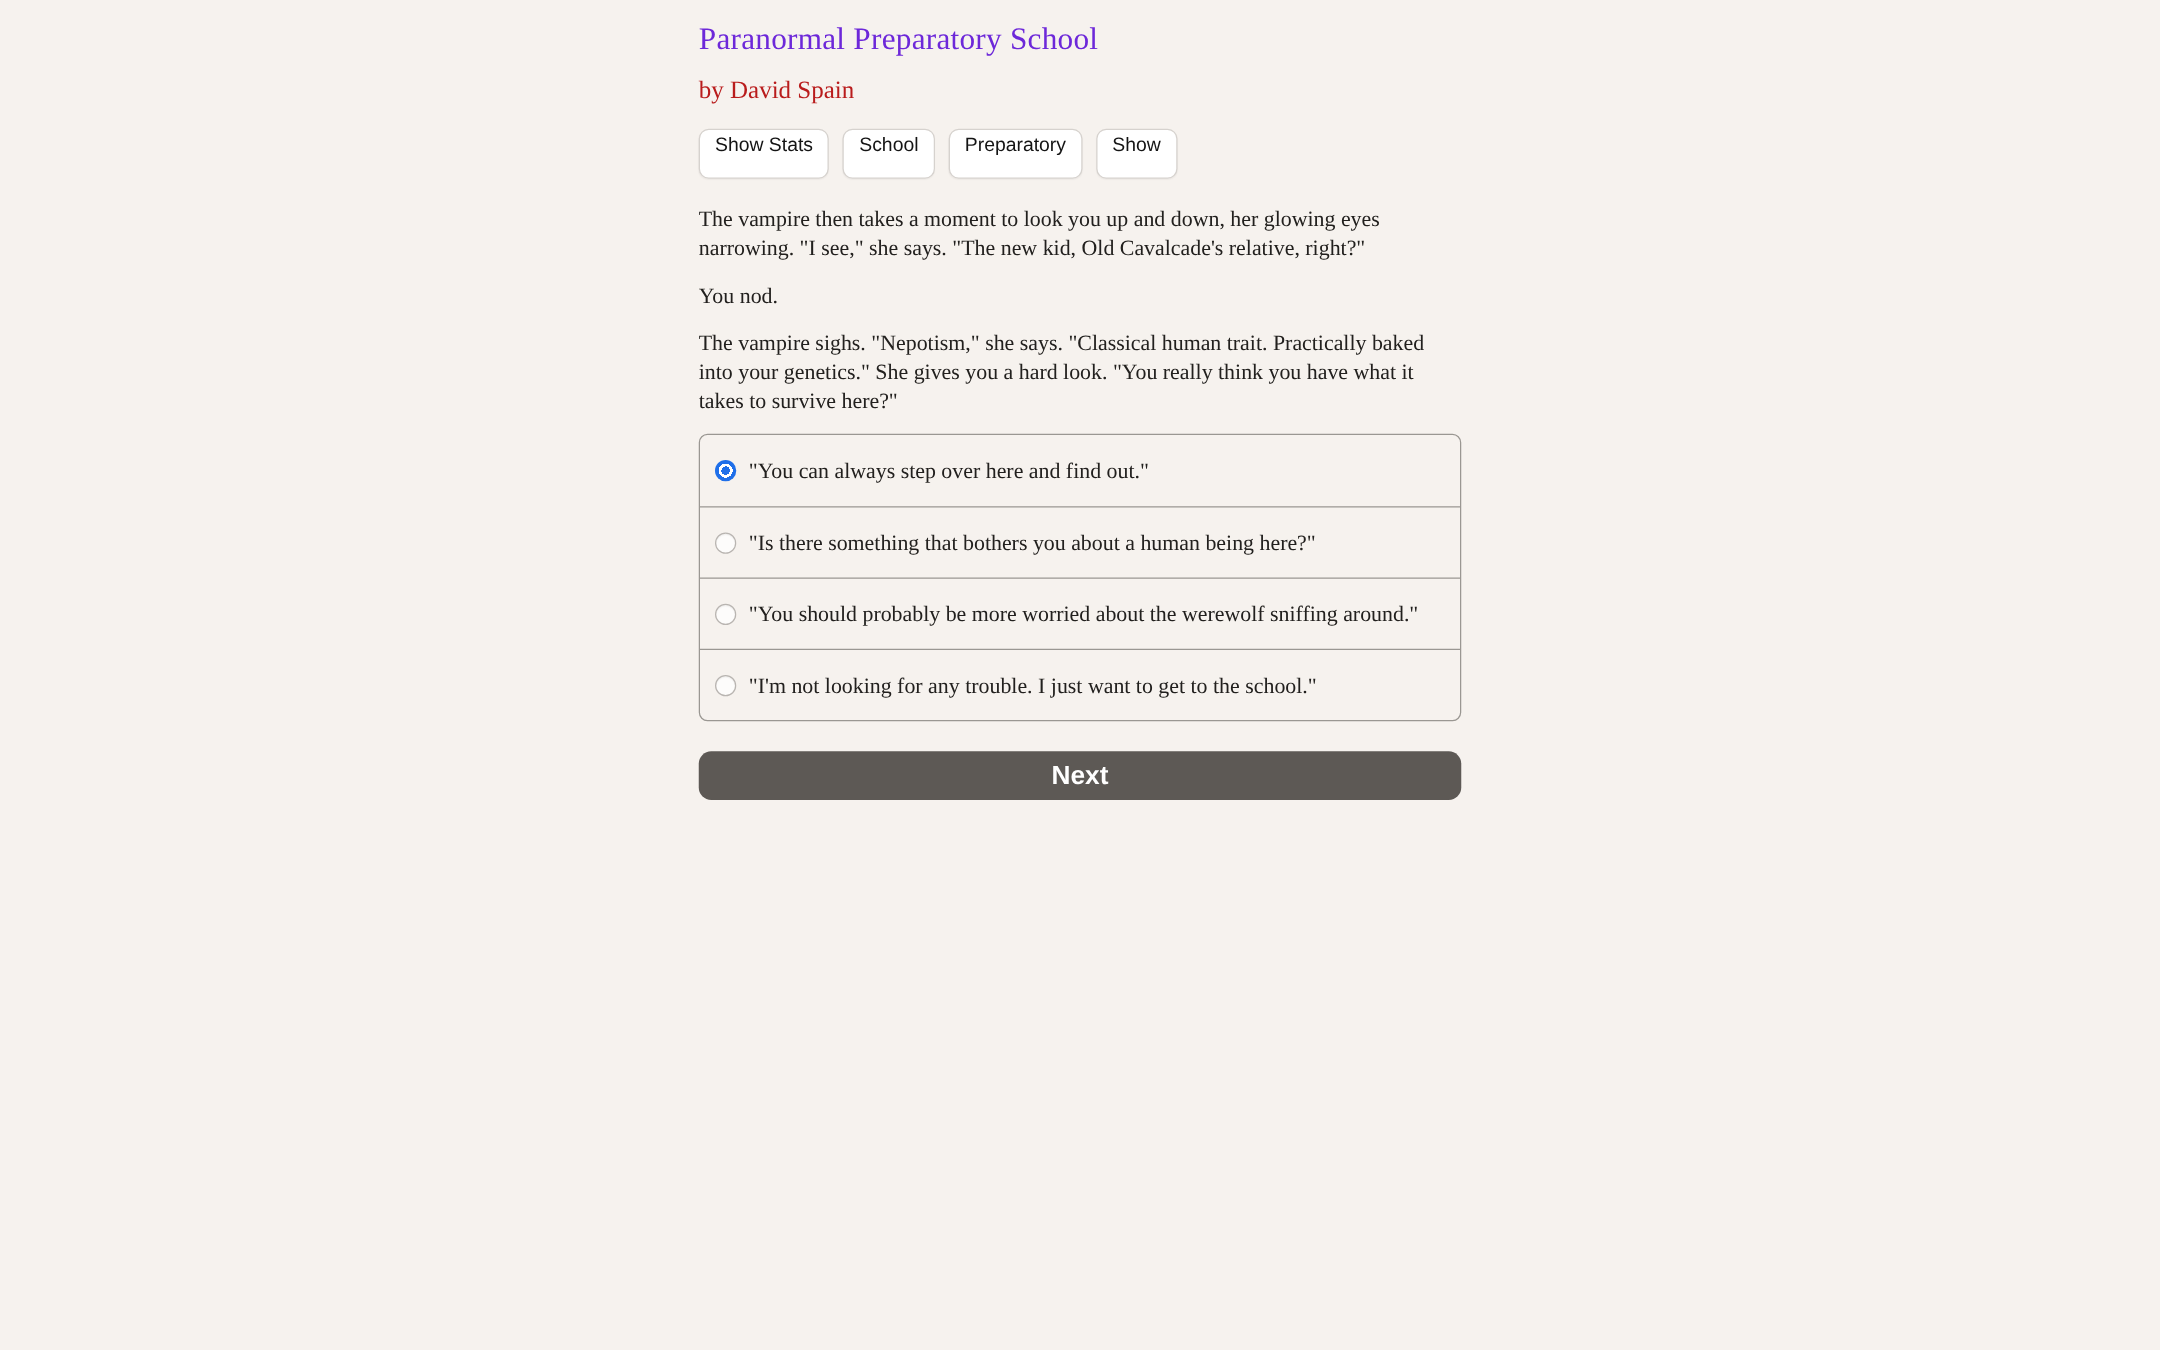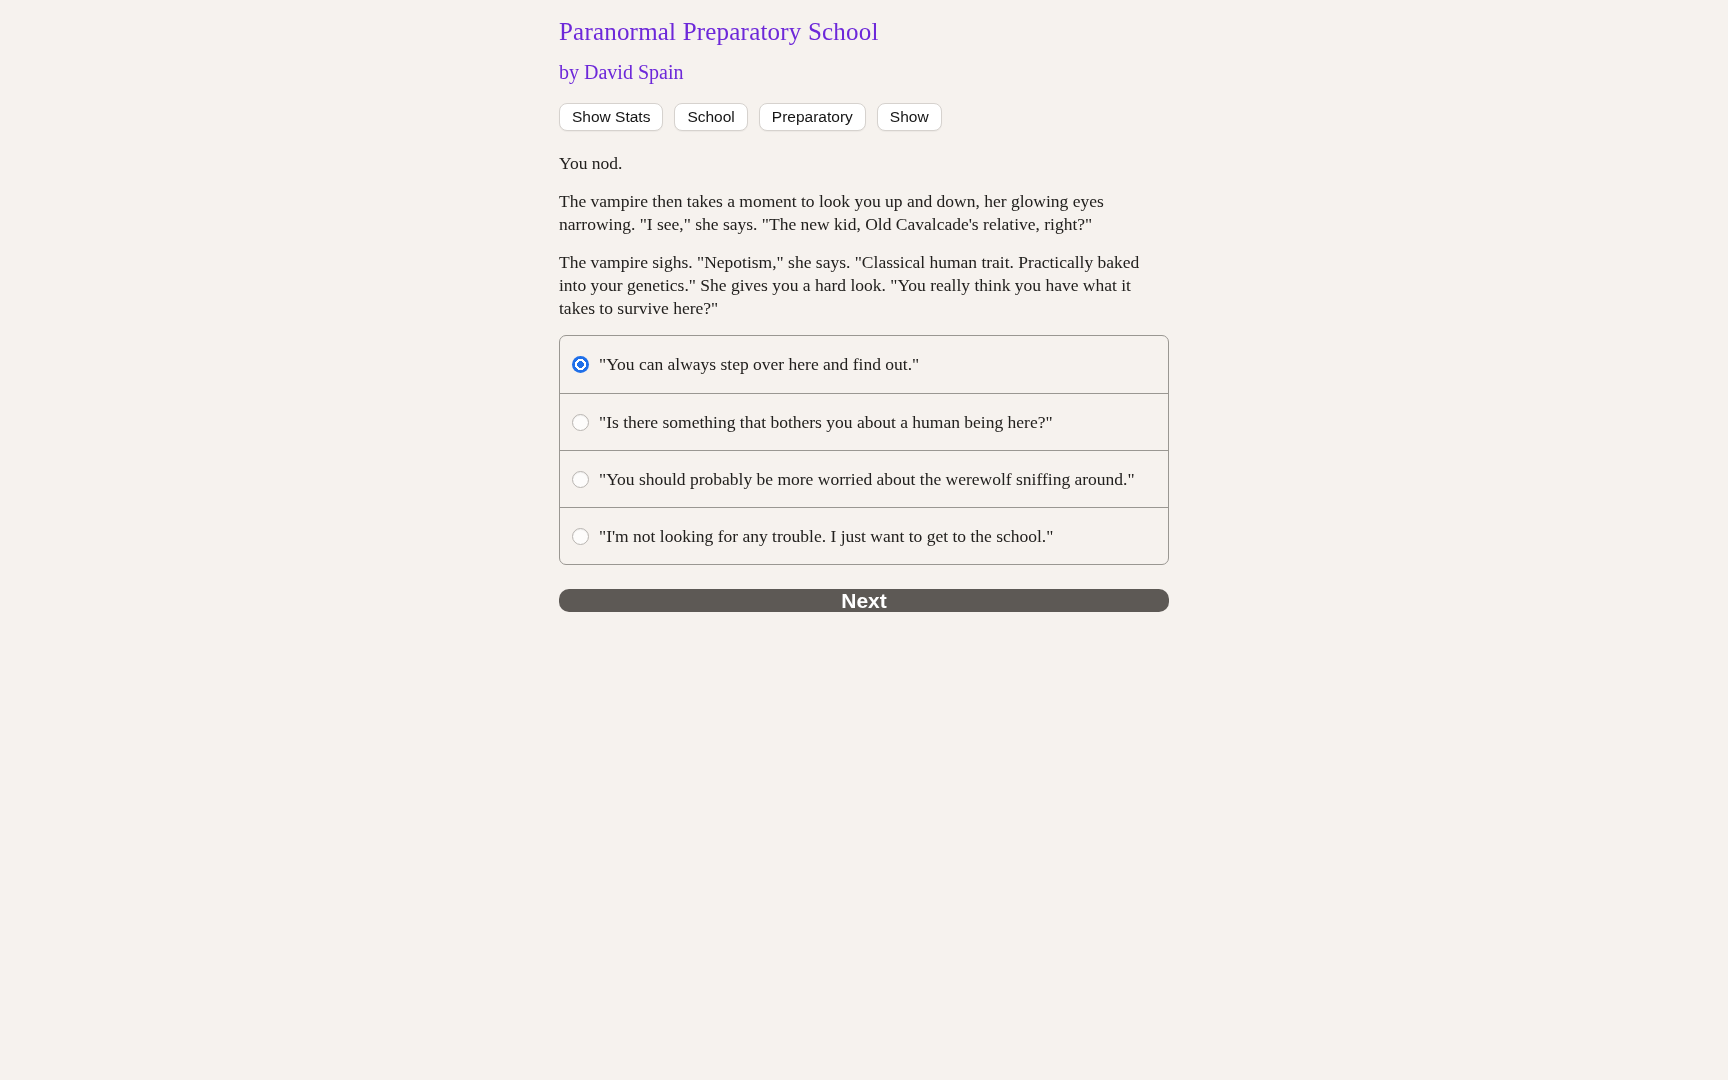--- a/index.html
+++ b/index.html
@@ -25,35 +25,35 @@
   .game-title{
     font-family:"Liberation Serif", serif;
     font-size:25px;
     font-weight:400;
     color:#6d28d9;
     letter-spacing:0.2px;
   }
   .game-author{
     font-size:20px;
     margin-top:15px;
-    color:#6d28d9;
+    color:#b91c1c;
   }
   .toolbar{
     display:flex;
     gap:11px;
     margin-top:19px;
   }
   .toolbar button{
     font-family:"Liberation Sans", sans-serif;
     font-size:15.5px;
     color:#141414;
     background:#ffffff;
     border:1px solid #d6d2ce;
     border-radius:8px;
-    padding:3px 12px 4px 12px;
+    padding:3px 12px 16px 12px;
     box-shadow:0 1px 1px rgba(0,0,0,0.04);
     cursor:pointer;
     line-height:19px;
   }
   .story{
     margin-top:21px;
   }
   .story p{
     font-size:17.5px;
     line-height:23px;
@@ -95,21 +95,21 @@
   }
   .choice-label{
     font-size:17.5px;
     line-height:23px;
     color:var(--text);
   }
   .next-button{
     display:block;
     width:100%;
     margin-top:24px;
-    height:23px;
+    height:39px;
     background:var(--next-bg);
     color:var(--next-fg);
     border:none;
     border-radius:10px;
     font-family:"Liberation Sans", sans-serif;
     font-size:21px;
     font-weight:700;
     cursor:pointer;
   }
 </style>
@@ -122,22 +122,22 @@
   <div class="game-author">by David Spain</div>
 
   <div class="toolbar">
     <button>Show Stats</button>
     <button>School</button>
     <button>Preparatory</button>
     <button>Show</button>
   </div>
 
   <div class="story">
+    <p>The vampire then takes a moment to look you up and down, her glowing eyes narrowing. "I see," she says. "The new kid, Old Cavalcade's relative, right?"</p>
     <p>You nod.</p>
-    <p>The vampire then takes a moment to look you up and down, her glowing eyes narrowing. "I see," she says. "The new kid, Old Cavalcade's relative, right?"</p>
     <p>The vampire sighs. "Nepotism," she says. "Classical human trait. Practically baked into your genetics." She gives you a hard look. "You really think you have what it takes to survive here?"</p>
   </div>
 
   <div class="choice-box">
     <div class="choice-row">
       <span class="radio checked"></span>
       <span class="choice-label">"You can always step over here and find out."</span>
     </div>
     <div class="choice-row">
       <span class="radio"></span>

